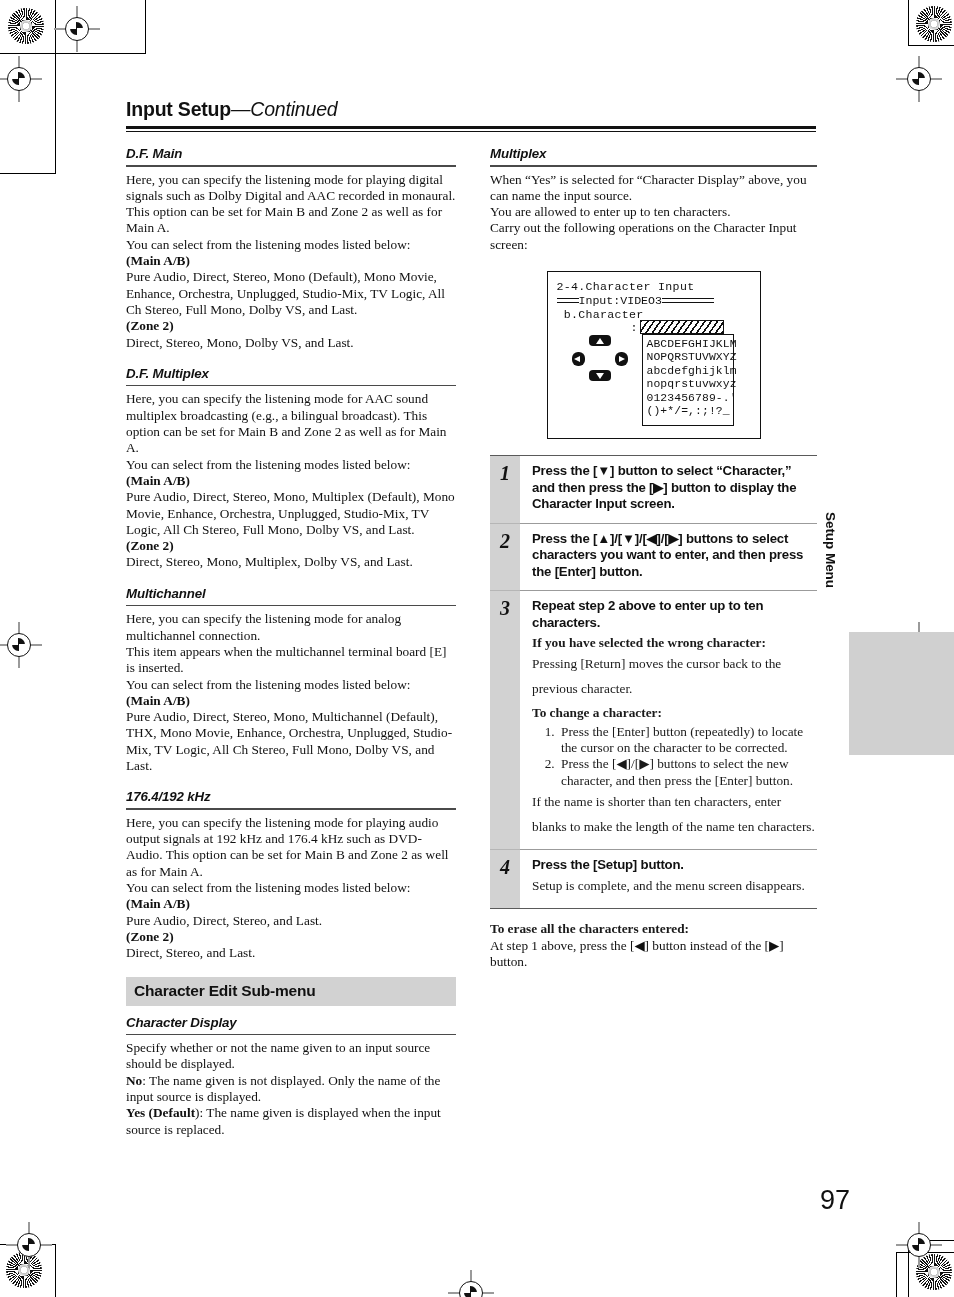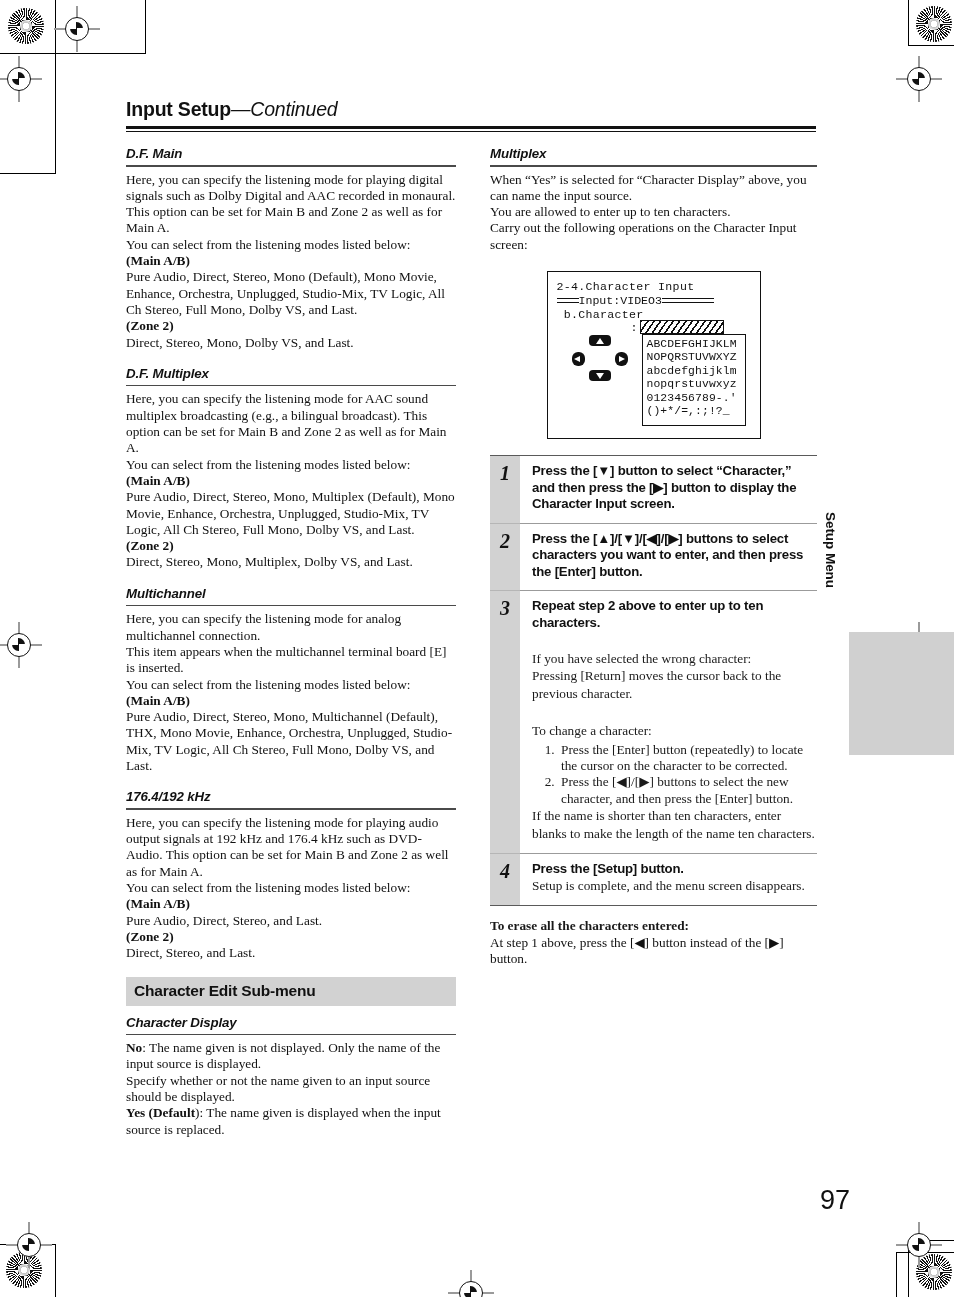--- a/index.html
+++ b/index.html
@@ -214,21 +214,21 @@
     left: 92px; top: 48px;
     width: 84px; height: 14px;
     border: 1.3px solid #111;
     box-sizing: border-box;
     background: repeating-linear-gradient(
        -55deg, #111 0 1.6px, #fff 1.6px 5.2px);
   }
   .osd-charbox {
     position: absolute;
     left: 94px; top: 62px;
-    width: 104px; height: 92px;
+    width: 92px; height: 92px;
     border: 1.4px solid #111;
     box-sizing: border-box;
     background: #fff;
     padding: 3px 16px 0 4px;
   }
   .osd-charbox div {
     white-space: pre;
     font-family: "Liberation Mono", monospace;
     font-size: 11.4px;
     line-height: 13.4px;
@@ -292,29 +292,29 @@
   .step-head {
     font-family: "Liberation Sans", sans-serif;
     font-weight: bold;
     font-size: 13.2px;
     line-height: 16.5px;
     color: #111;
     letter-spacing: -0.2px;
   }
   .step-sub-b {
     font-family: "Liberation Serif", serif;
-    font-weight: normal;
+    font-weight: bold;
     font-size: 13.3px;
     line-height: 16.3px;
-    margin-top: 20px;
+    margin-top: 4px;
   }
   .step-body {
     font-family: "Liberation Serif", serif;
     font-size: 13.3px;
-    line-height: 18px;
+    line-height: 25px;
   }
   ol.sub {
     margin: 2px 0 0 0;
     padding-left: 26px;
     font-family: "Liberation Serif", serif;
     font-size: 13.3px;
     line-height: 16.3px;
   }
   ol.sub li { margin-bottom: 0px; padding-left: 3px; }
 
@@ -475,22 +475,22 @@
 
     <div class="gap"></div>
 
     <div class="subhead-bar">Character Edit Sub-menu</div>
 
     <div class="gap-sm"></div>
 
     <div>
       <h3 class="sec">Character Display</h3>
       <div class="sec-rule"></div>
+      <p class="body">Specify whether or not the name given to an input source should be displayed.</p>
       <p class="body"><b class="lab">No</b><span>: The name given is not displayed. Only the name of the input source is displayed.</span></p>
-      <p class="body">Specify whether or not the name given to an input source should be displayed.</p>
       <p class="body"><b class="lab">Yes (</b><b class="lab">Default</b><span>): The name given is displayed when the input source is replaced.</span></p>
     </div>
   </div>
 
   <div class="col-right">
 
     <div>
       <h3 class="sec">Multiplex</h3>
       <div class="sec-rule"></div>
       <p class="body">When “Yes” is selected for “Character Display” above, you can name the input source.</p>

